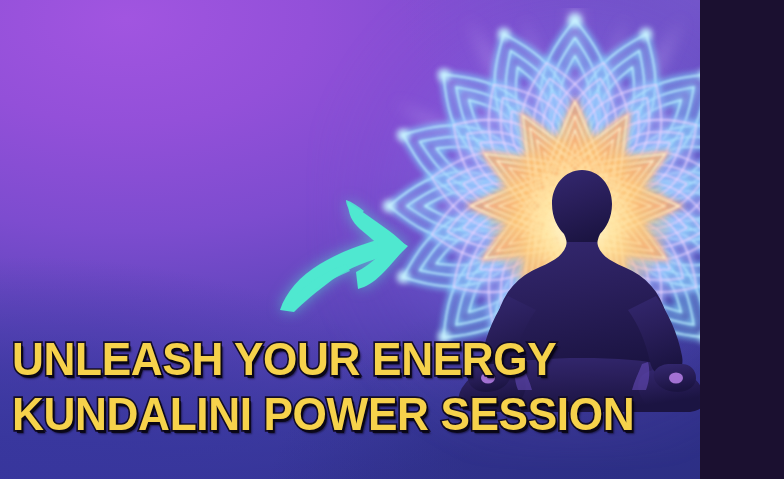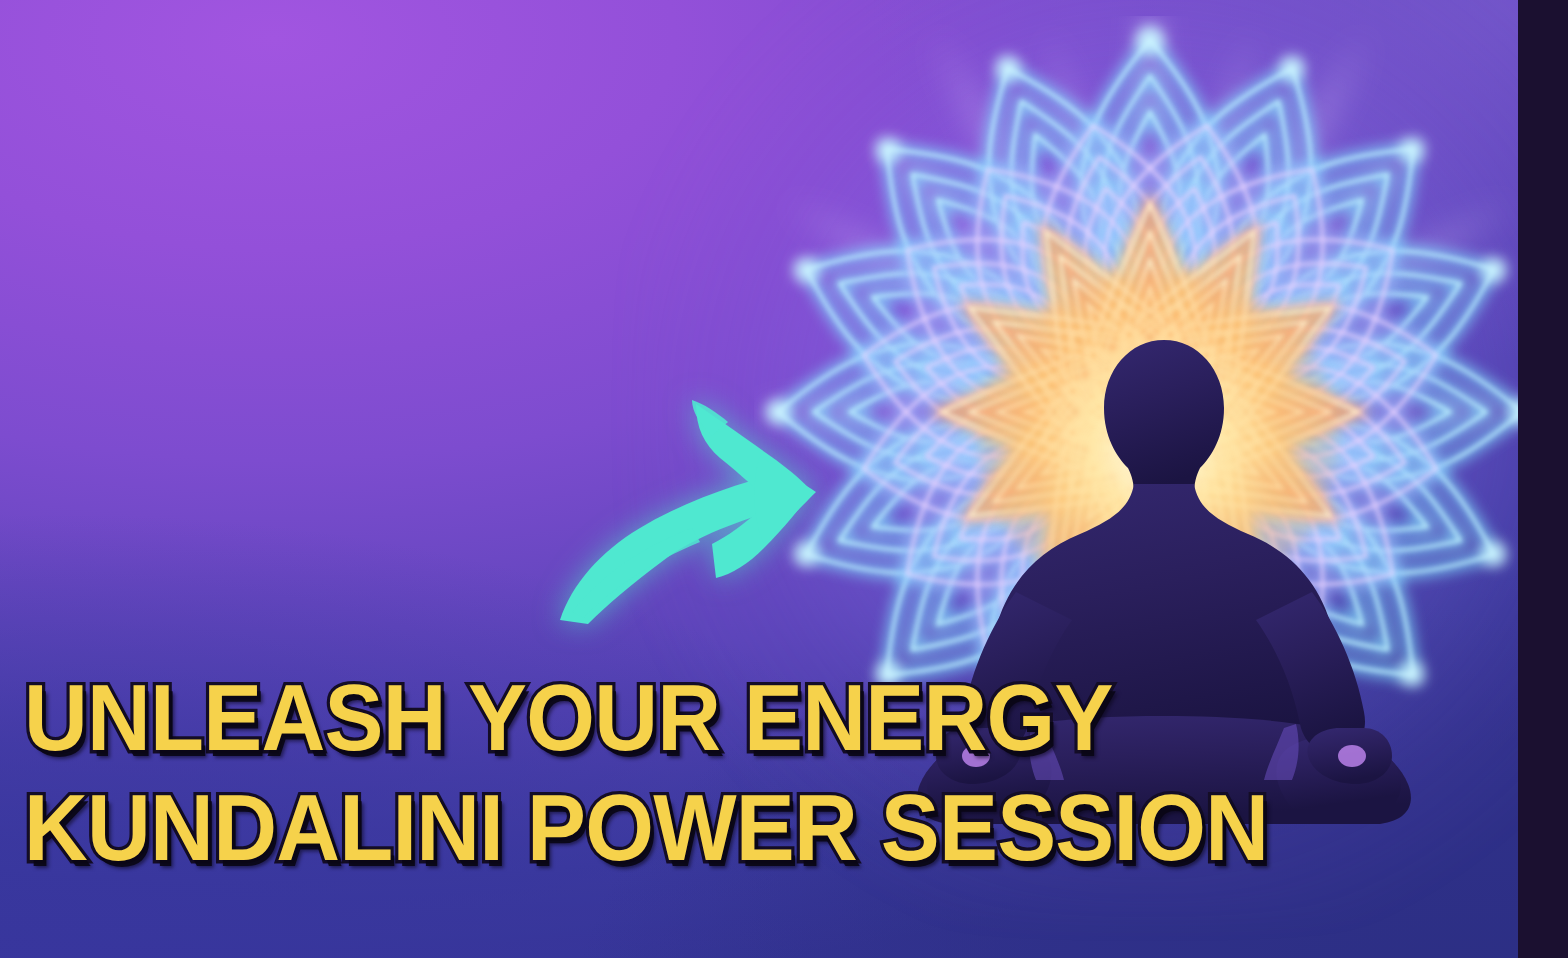--- a/index.html
+++ b/index.html
@@ -2,21 +2,21 @@
 <html><head>
 <meta charset="utf-8">
 <style>
   html, body {
     margin: 0;
     padding: 0;
     background: #1b1030;
   }
   #stage {
     position: relative;
-    width: 759px;
+    width: 700px;
     height: 479px;
     overflow: hidden;
     font-family: "Liberation Sans", sans-serif;
     -webkit-font-smoothing: antialiased;
   }
 
   
   .bg-base {
     position: absolute;
     inset: 0;

